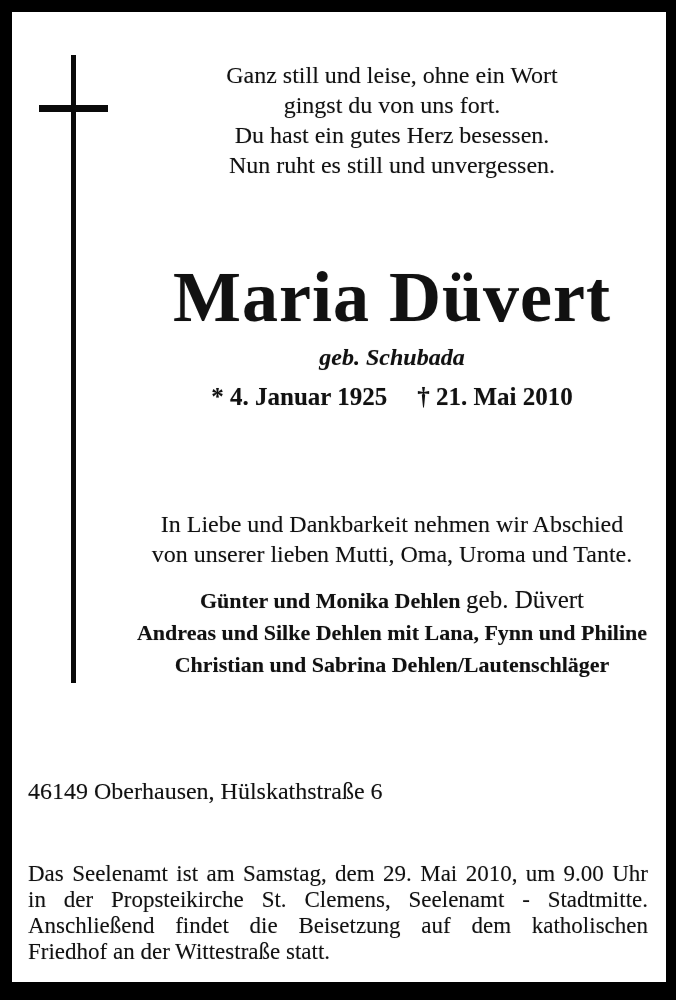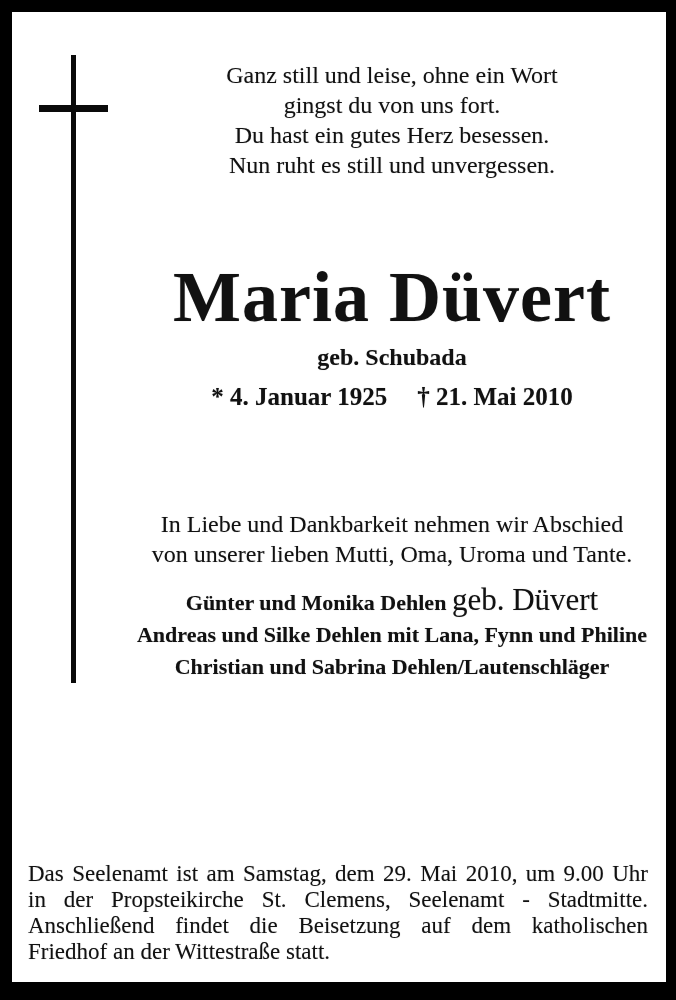--- a/index.html
+++ b/index.html
@@ -19,27 +19,27 @@
   }
   .abs{position:absolute;}
   .ink{color:#111;text-shadow:0 0 1px rgba(0,0,0,0.28);}
   
   #cross-v{left:71px;top:55px;width:5px;height:628px;background:#0a0a0a;}
   #cross-h{left:39px;top:105px;width:69px;height:7px;background:#0a0a0a;}
   
   .centercol{left:118px;width:548px;text-align:center;}
   #verse{top:60px;font-size:24px;line-height:30px;}
   #deceased-name{top:267px;font-size:72px;line-height:60px;font-weight:bold;letter-spacing:1px;}
-  #maiden{top:344px;font-size:24px;line-height:26px;font-weight:bold;}
+  #maiden{top:344px;font-size:24px;line-height:26px;font-weight:bold;font-style:italic;}
   #dates{top:383px;font-size:25px;line-height:27px;font-weight:bold;}
   #dates .death{margin-left:30px;margin-top:28px;}
   #farewell{top:509px;font-size:24px;line-height:30px;}
   #mourners{top:584px;font-size:22px;line-height:32px;}
   #mourners .bold{font-weight:bold;}
-  #mourners .reg{font-weight:normal;font-size:31px;}
+  #mourners .reg{font-weight:normal;font-size:25px;}
   
   #address{left:28px;top:777px;width:620px;font-size:24px;line-height:28px;text-align:left;}
   #service{left:28px;top:861px;width:620px;font-size:23px;line-height:26px;text-align:left;}
   #service .jline{text-align:justify;text-align-last:justify;}
   #service .lastline{text-align:left;}
 </style>
 </head>
 <body>
 
 <div id="page">
@@ -72,20 +72,21 @@
 
   <div id="mourners" class="abs centercol ink">
     <div>
       <span class="bold">Günter und Monika Dehlen</span>
       <span class="reg">geb. Düvert</span>
     </div>
     <div class="bold">Andreas und Silke Dehlen mit Lana, Fynn und Philine</div>
     <div class="bold">Christian und Sabrina Dehlen/Lautenschläger</div>
   </div>
 
+  <div id="address" class="abs ink">46149 Oberhausen, Hülskathstraße 6</div>
 
   <div id="service" class="abs ink">
     <div class="jline">Das Seelenamt ist am Samstag, dem 29. Mai 2010, um 9.00 Uhr</div>
     <div class="jline">in der Propsteikirche St. Clemens, Seelenamt - Stadtmitte.</div>
     <div class="jline">Anschließend findet die Beisetzung auf dem katholischen</div>
     <div class="lastline">Friedhof an der Wittestraße statt.</div>
   </div>
 </div>
 
 </body></html>

